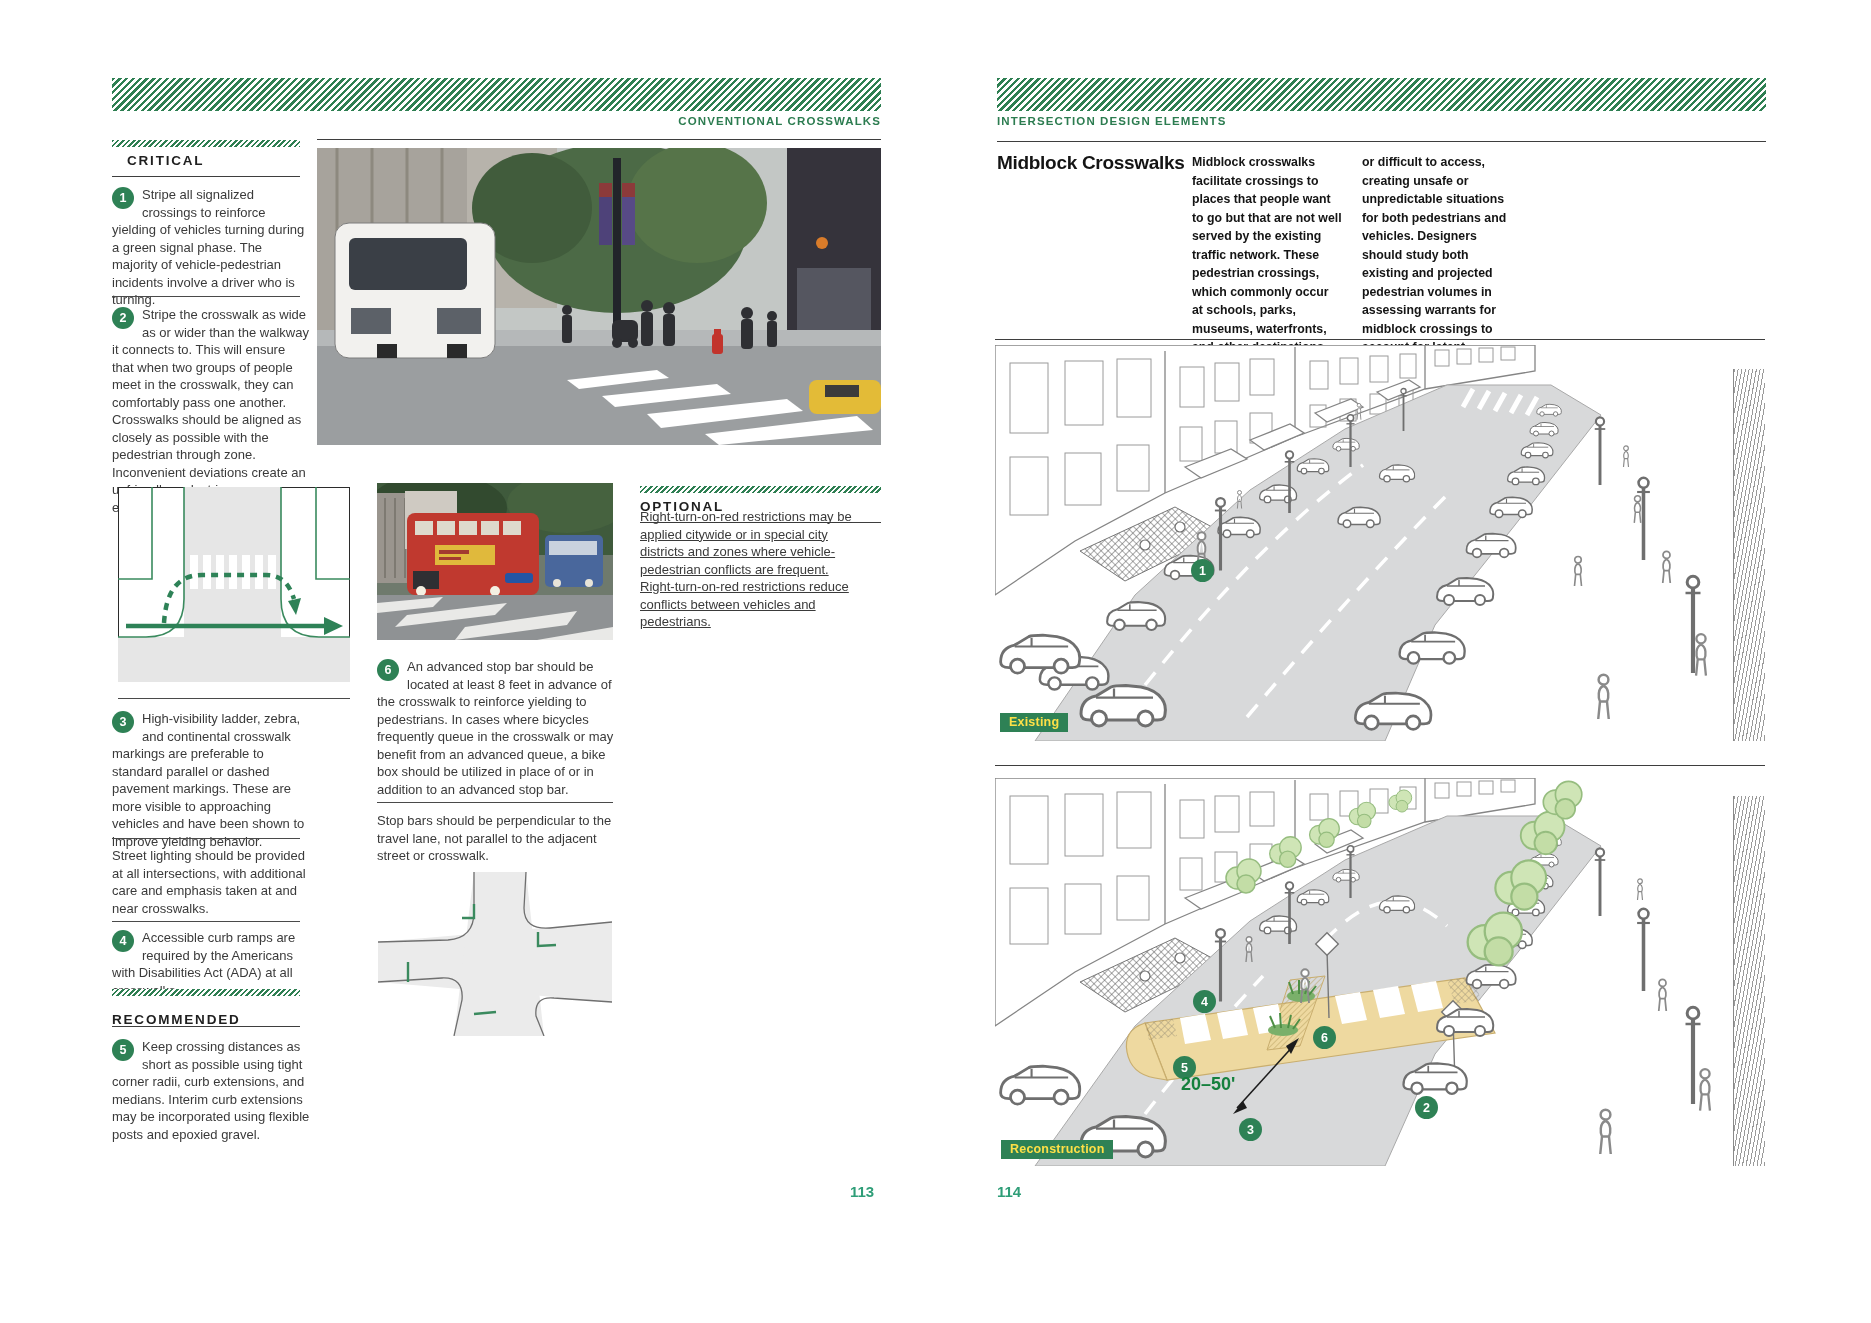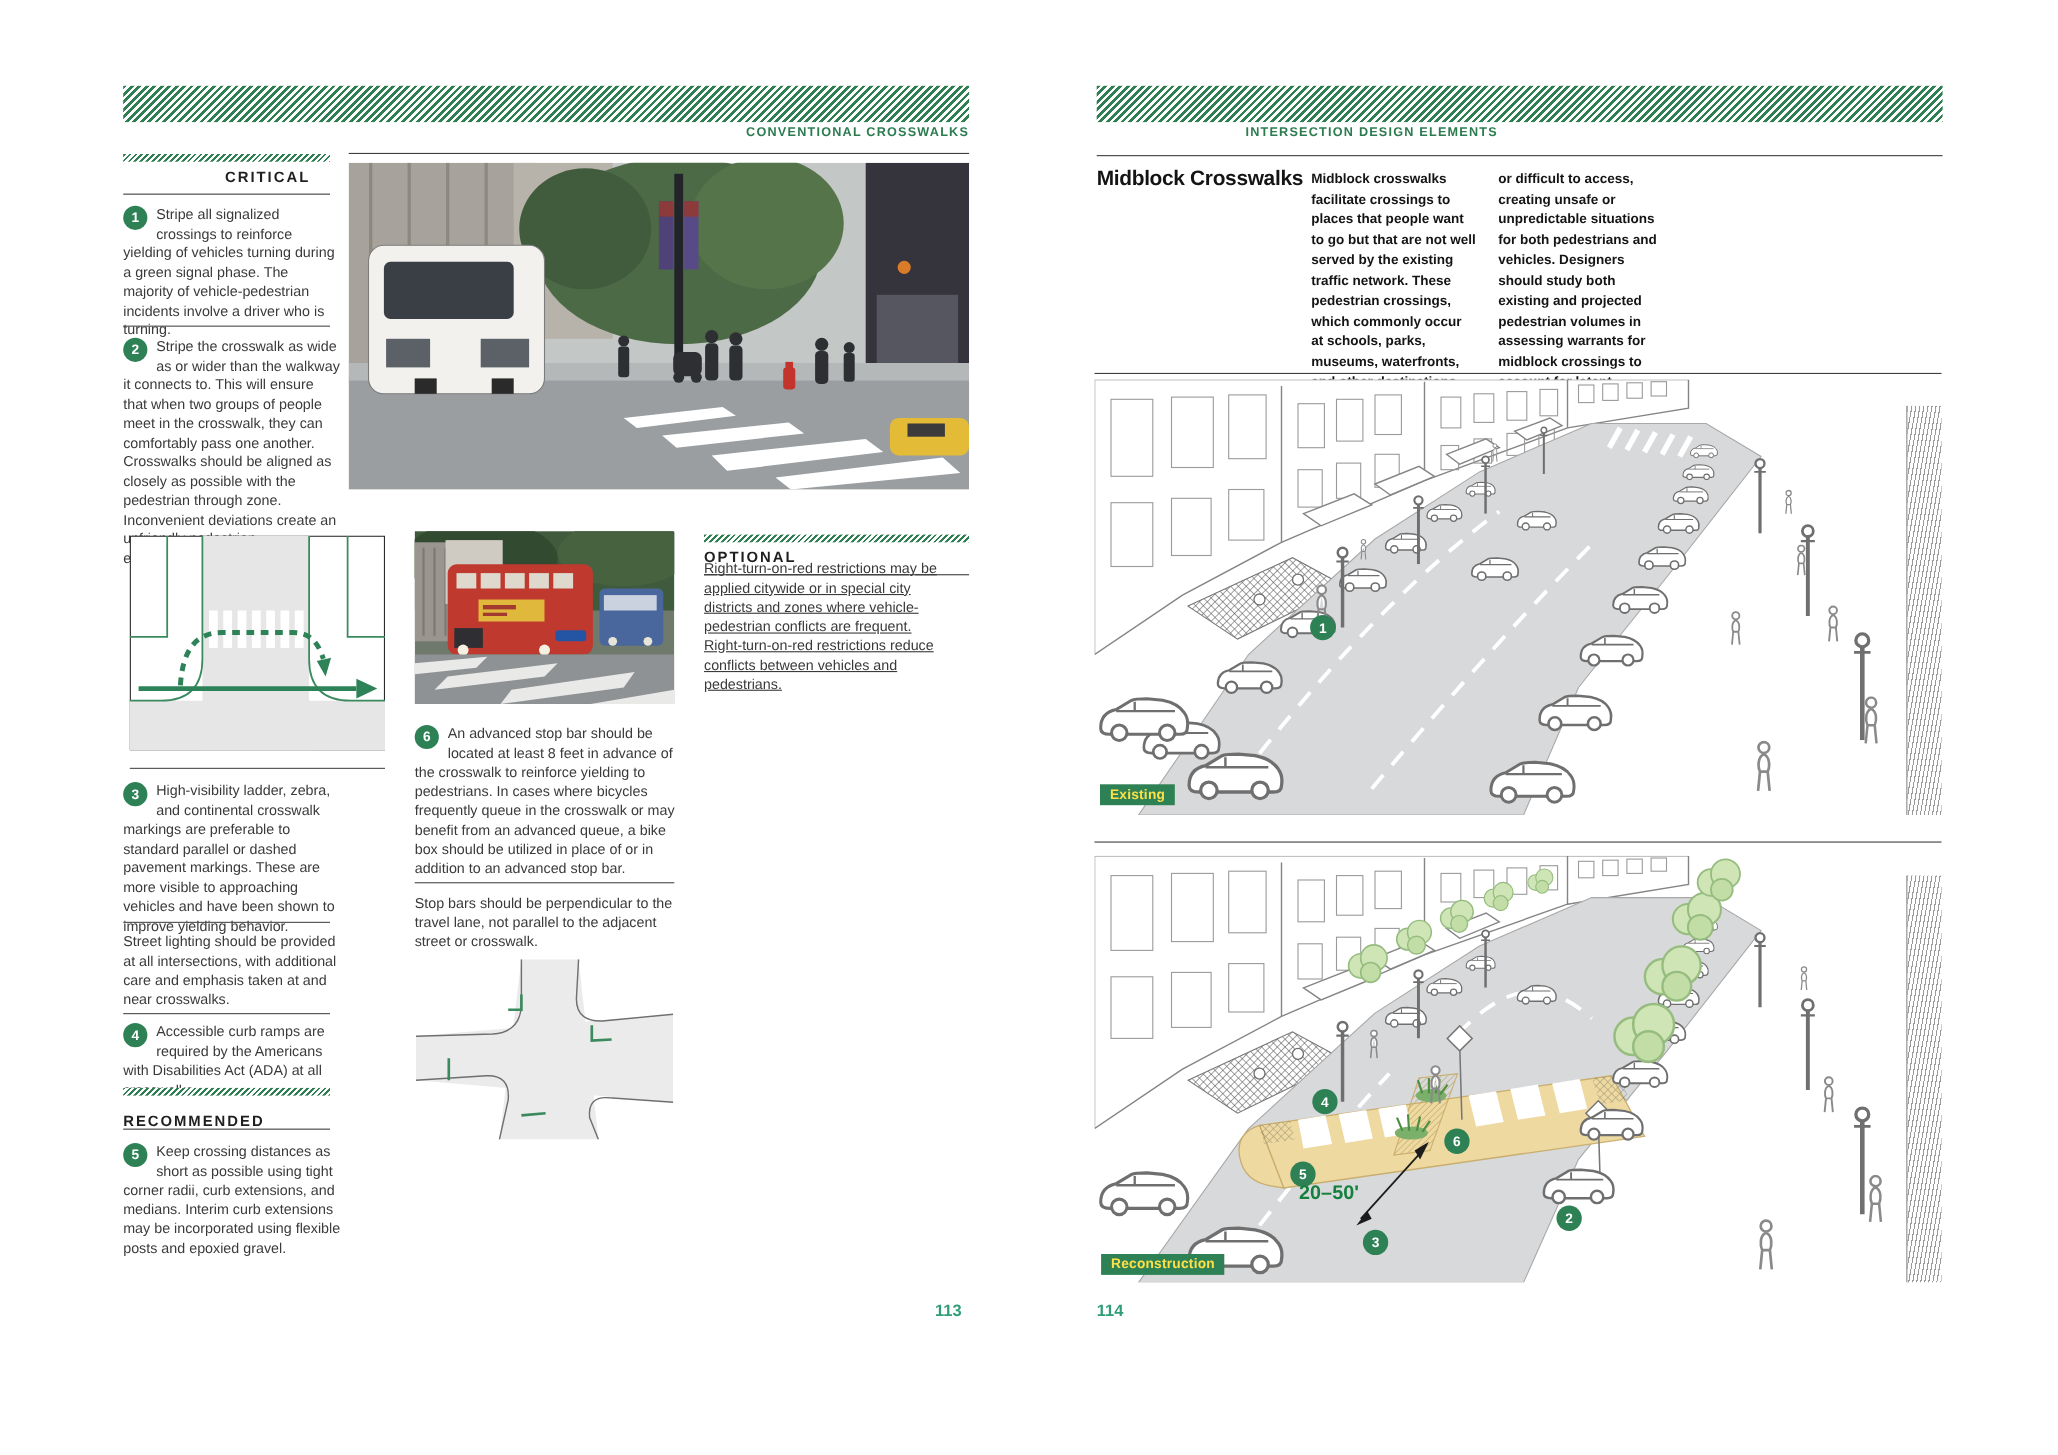--- a/index.html
+++ b/index.html
@@ -28,21 +28,21 @@
 </style>
 </head>
 <body>
 
 <div id="canvas">
 
   <div class="abs banner" style="left:112px;top:78px;width:769px;"></div>
   <div class="abs pagelabel" style="left:548px;top:115px;width:333px;text-align:right;">CONVENTIONAL CROSSWALKS</div>
 
   <div class="abs hatch-sm" style="left:112px;top:140px;width:188px;"></div>
-  <div class="abs sechead" style="left:94px;top:153px;width:188px;text-align:right;">CRITICAL</div>
+  <div class="abs sechead" style="left:127px;top:153px;width:188px;">CRITICAL</div>
   <div class="abs hr" style="left:112px;top:176px;width:188px;"></div>
 
   <div class="abs body" style="left:112px;top:186px;width:198px;">
     <span class="num">1</span><span>Stripe all signalized crossings to reinforce yielding of vehicles turning during a green signal phase. The majority of vehicle-pedestrian incidents involve a driver who is turning.</span>
   </div>
   <div class="abs hr-thin" style="left:112px;top:296px;width:188px;"></div>
 
   <div class="abs body" style="left:112px;top:306px;width:198px;">
     <span class="num">2</span><span>Stripe the crosswalk as wide as or wider than the walkway it connects to. This will ensure that when two groups of people meet in the crosswalk, they can comfortably pass one another. Crosswalks should be aligned as closely as possible with the pedestrian through zone. Inconvenient deviations create an unfriendly pedestrian environment.</span>
   </div>
@@ -233,21 +233,21 @@
   </div>
 
   <div class="abs hatch-sm" style="left:640px;top:486px;width:241px;"></div>
   <div class="abs sechead" style="left:640px;top:499px;width:241px;">OPTIONAL</div>
   <div class="abs hr" style="left:640px;top:522px;width:241px;"></div>
   <div class="abs body" style="left:640px;top:508px;width:216px;text-decoration:underline;">Right-turn-on-red restrictions may be applied citywide or in special city districts and zones where vehicle-pedestrian conflicts are frequent. Right-turn-on-red restrictions reduce conflicts between vehicles and pedestrians.</div>
 
   <div class="abs pagenum" style="left:850px;top:1183px;">113</div>
 
   <div class="abs banner" style="left:997px;top:78px;width:769px;"></div>
-  <div class="abs pagelabel" style="left:997px;top:115px;width:500px;text-align:center;">INTERSECTION DESIGN ELEMENTS</div>
+  <div class="abs pagelabel" style="left:997px;top:115px;width:500px;">INTERSECTION DESIGN ELEMENTS</div>
   <div class="abs hr" style="left:997px;top:141px;width:769px;"></div>
 
   <div class="abs title" style="left:997px;top:152px;">Midblock Crosswalks</div>
   <div class="abs boldintro" style="left:1192px;top:153px;width:150px;">Midblock crosswalks facilitate crossings to places that people want to go but that are not well served by the existing traffic network. These pedestrian crossings, which commonly occur at schools, parks, museums, waterfronts, and other destinations, have historically been overlooked</div>
   <div class="abs boldintro" style="left:1362px;top:153px;width:152px;">or difficult to access, creating unsafe or unpredictable situations for both pedestrians and vehicles. Designers should study both existing and projected pedestrian volumes in assessing warrants for midblock crossings to account for latent demand.</div>
 
   <div class="abs hr" style="left:995px;top:339px;width:770px;"></div>
   <div class="figure" style="left:995px;top:345px;width:770px;height:396px;">
     <svg width="770" height="396" viewBox="0 0 770 396">
       <defs>

